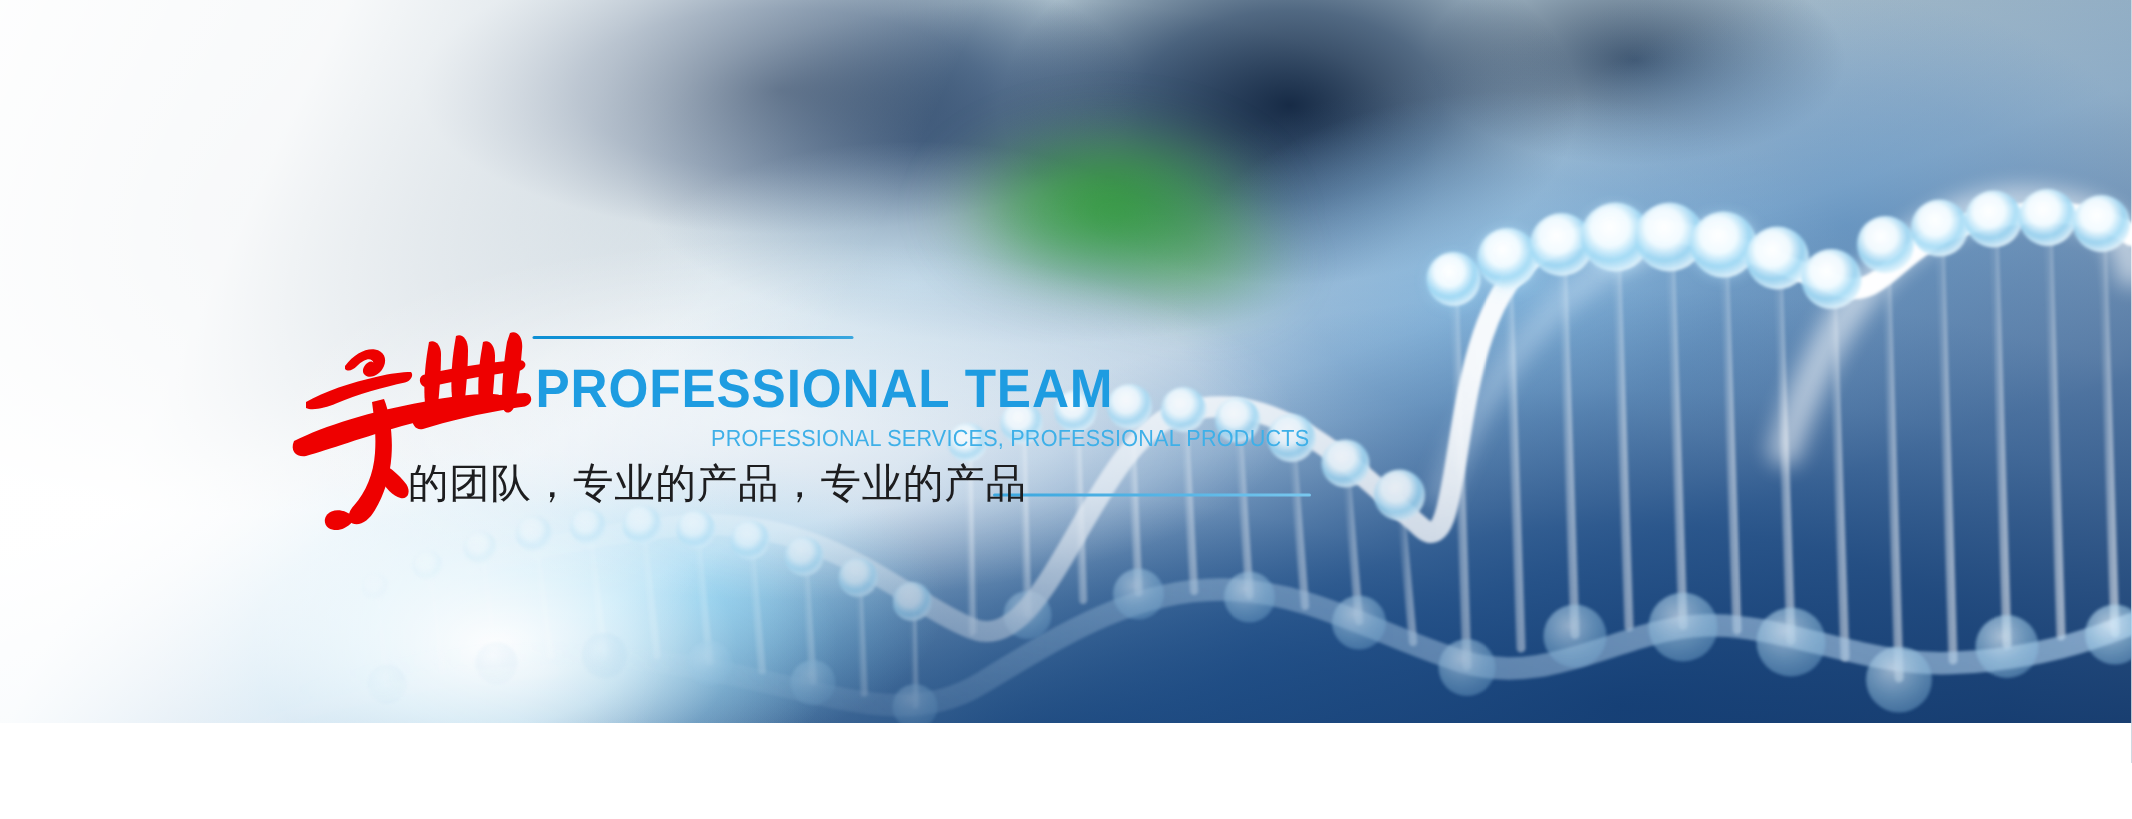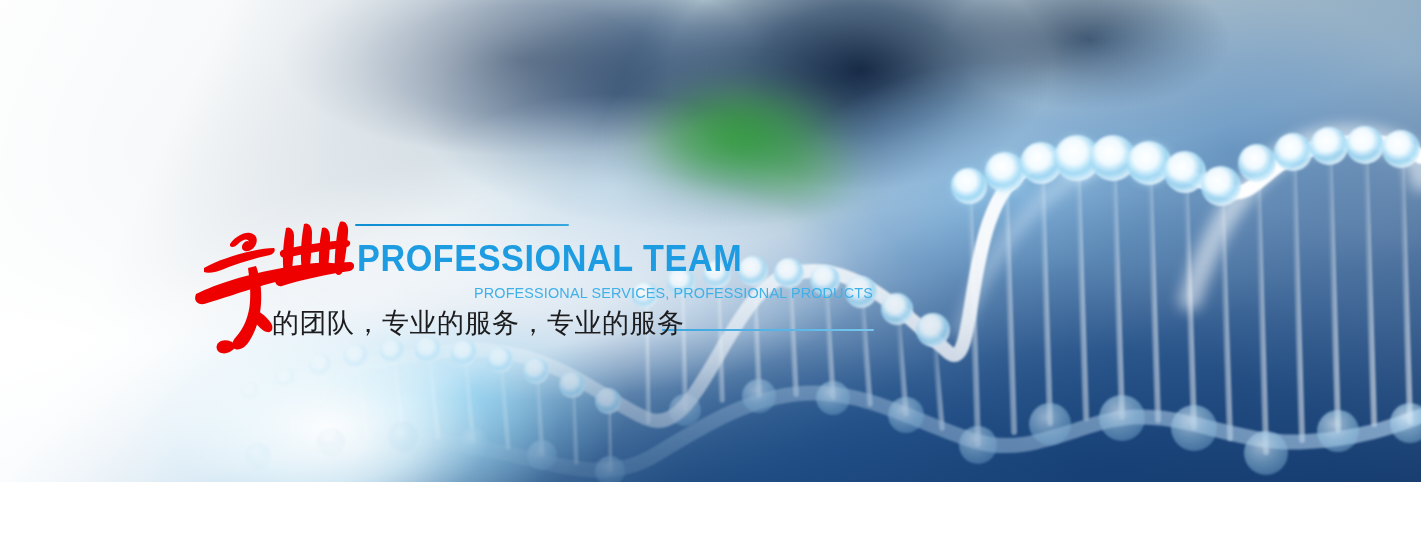--- a/index.html
+++ b/index.html
@@ -497,16 +497,16 @@
                  C142 68 114 74 96 80 C89 82 86 71 92 68 Z"></path>
       </g>
     </svg>
 
     <div class="headline">PROFESSIONAL TEAM</div>
 
     <div class="subline">PROFESSIONAL SERVICES, PROFESSIONAL PRODUCTS</div>
 
     <div class="rule rule-bottom"></div>
 
-    <div class="cn-line">的团队，专业的服务，专业的服务</div>
+    <div class="cn-line">的团队，专业的产品，专业的产品</div>
   </div>
 
 </div>
 
 </body></html>

